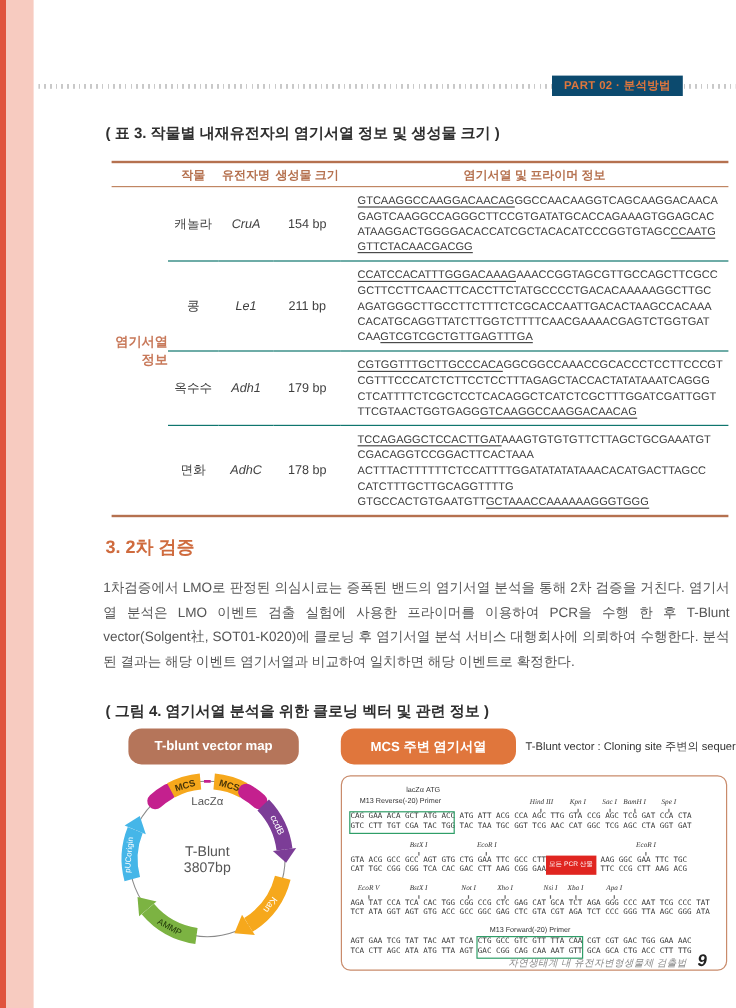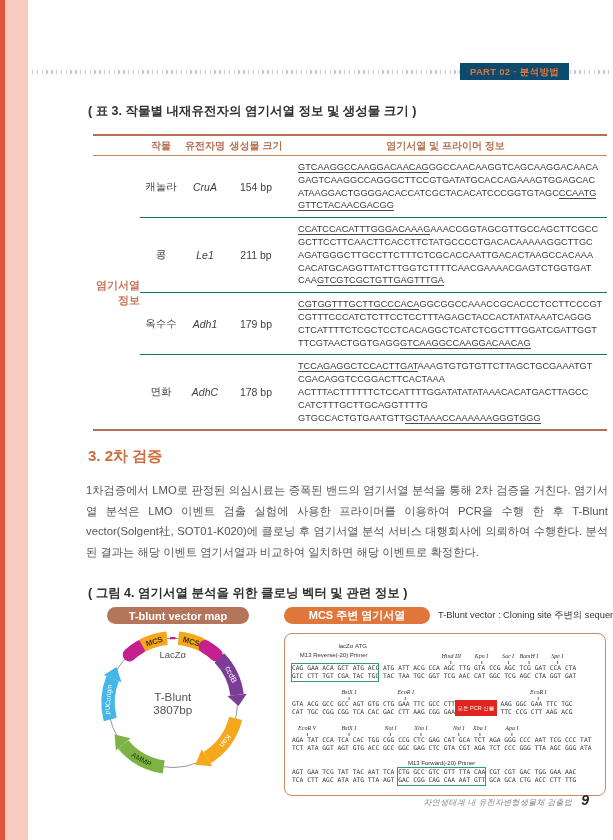--- a/index.html
+++ b/index.html
@@ -31,21 +31,21 @@
   .sep{border-top:1px solid #0f766e;}
   
   .sec-h{position:absolute;top:447px;left:88px;font-size:15px;font-weight:bold;color:#cf6b3e;}
   .para{position:absolute;top:480px;left:86px;width:522px;font-size:11.3px;line-height:20.5px;
         color:#555;text-align:justify;}
   
   .fig-cap{position:absolute;top:585px;left:88px;font-size:12.5px;font-weight:bold;color:#2f2f2f;}
   .fig-row{position:absolute;top:607px;left:90px;display:flex;}
   .left-col{width:176px;}
   .right-col{width:336px;margin-left:6px;padding-left:12px;}
-  .pill{height:17px;border-radius:11px;display:flex;align-items:center;justify-content:center;
+  .pill{height:30px;border-radius:11px;display:flex;align-items:center;justify-content:center;
         color:#fff;font-weight:bold;font-size:11px;}
   .pill1{background:#b5755a;width:142px;margin:0 auto;}
   .pill2{background:#e0763c;width:146px;flex:none;}
   .pill-row{display:flex;align-items:center;}
   .note{font-size:9.3px;color:#333;margin-left:8px;white-space:nowrap;font-weight:500;}
   .vmap{margin-top:4px;display:block;}
   
   .panel{margin-top:9px;width:322px;box-sizing:border-box;border:1px solid #c98b6b;border-radius:8px;
          padding:8px 7px 4px;}
   .blk{position:relative;margin-bottom:7px;font-family:"DejaVu Sans Mono",monospace;

